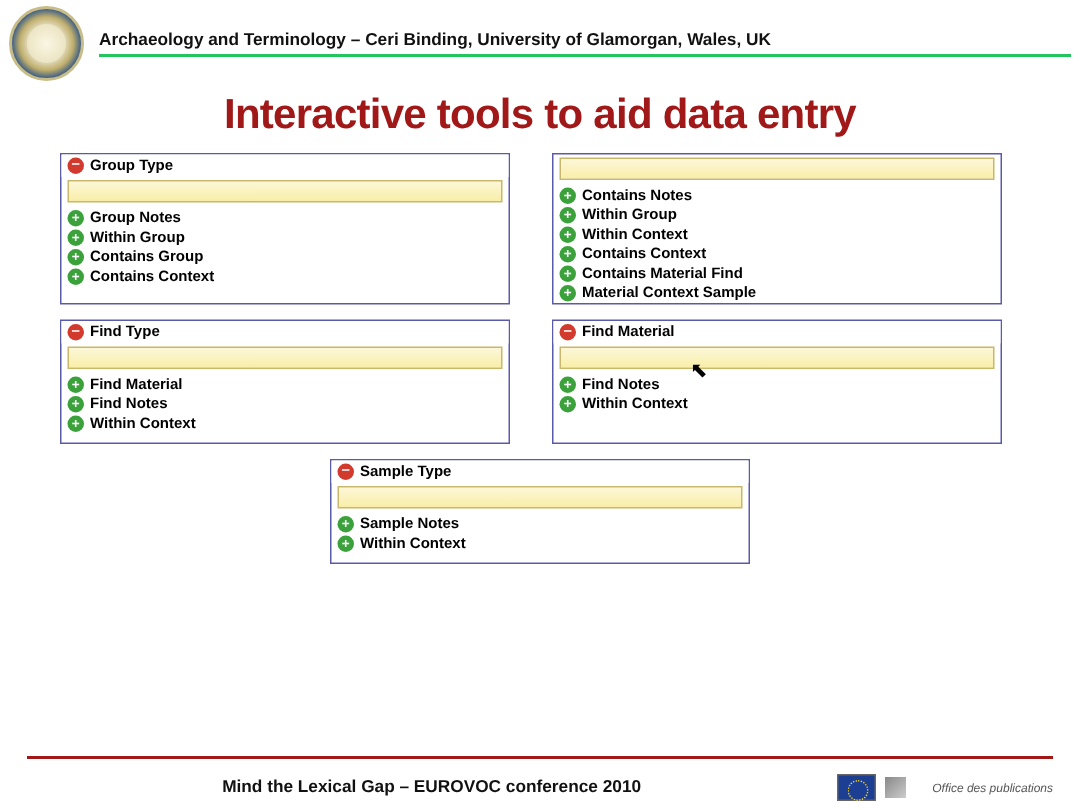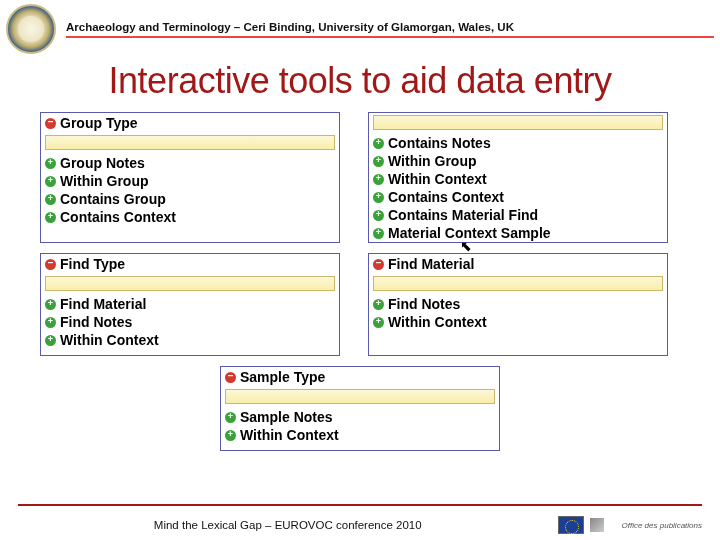--- a/index.html
+++ b/index.html
@@ -35,46 +35,46 @@
   }
   .header-right {
     flex: 1;
     margin-left: 10px;
   }
   .header-title {
     font-size: 11.5px;
     font-weight: bold;
     color: #111;
     padding-bottom: 3px;
-    border-bottom: 2px solid #ef4444;
+    border-bottom: 2px solid #22c55e;
   }
   .slide-title {
     text-align: center;
-    font-size: 36px;
-    font-weight: normal;
+    font-size: 28px;
+    font-weight: bold;
     color: #a01818;
     margin: 6px 0 10px 0;
     letter-spacing: -0.5px;
   }
   .panels {
     padding: 0 40px;
   }
   .row {
     display: flex;
     gap: 28px;
     margin-bottom: 10px;
   }
   .row.center {
     justify-content: center;
   }
   .panel {
     width: 300px;
     border: 1px solid #5a5aaa;
     background: #fff;
-    font-size: 14px;
+    font-size: 10px;
     text-align: right;
   }
   .panel.narrow { width: 280px; }
   .phead {
     display: flex;
     align-items: center;
     padding: 2px 4px;
     background: #fff;
     font-weight: bold;
   }
@@ -121,21 +121,21 @@
     position: absolute;
     left: 0; right: 0; bottom: 6px;
     padding: 0 18px;
     display: flex;
     align-items: center;
   }
   .footer .ftext {
     flex: 1;
     text-align: center;
     font-size: 11.5px;
-    font-weight: normal;
+    font-weight: bold;
     color: #111;
   }
   .footer-line {
     position: absolute;
     left: 18px; right: 18px; bottom: 34px;
     border-top: 2px solid #a01818;
   }
   .footer-logos {
     display: flex;
     align-items: center;

